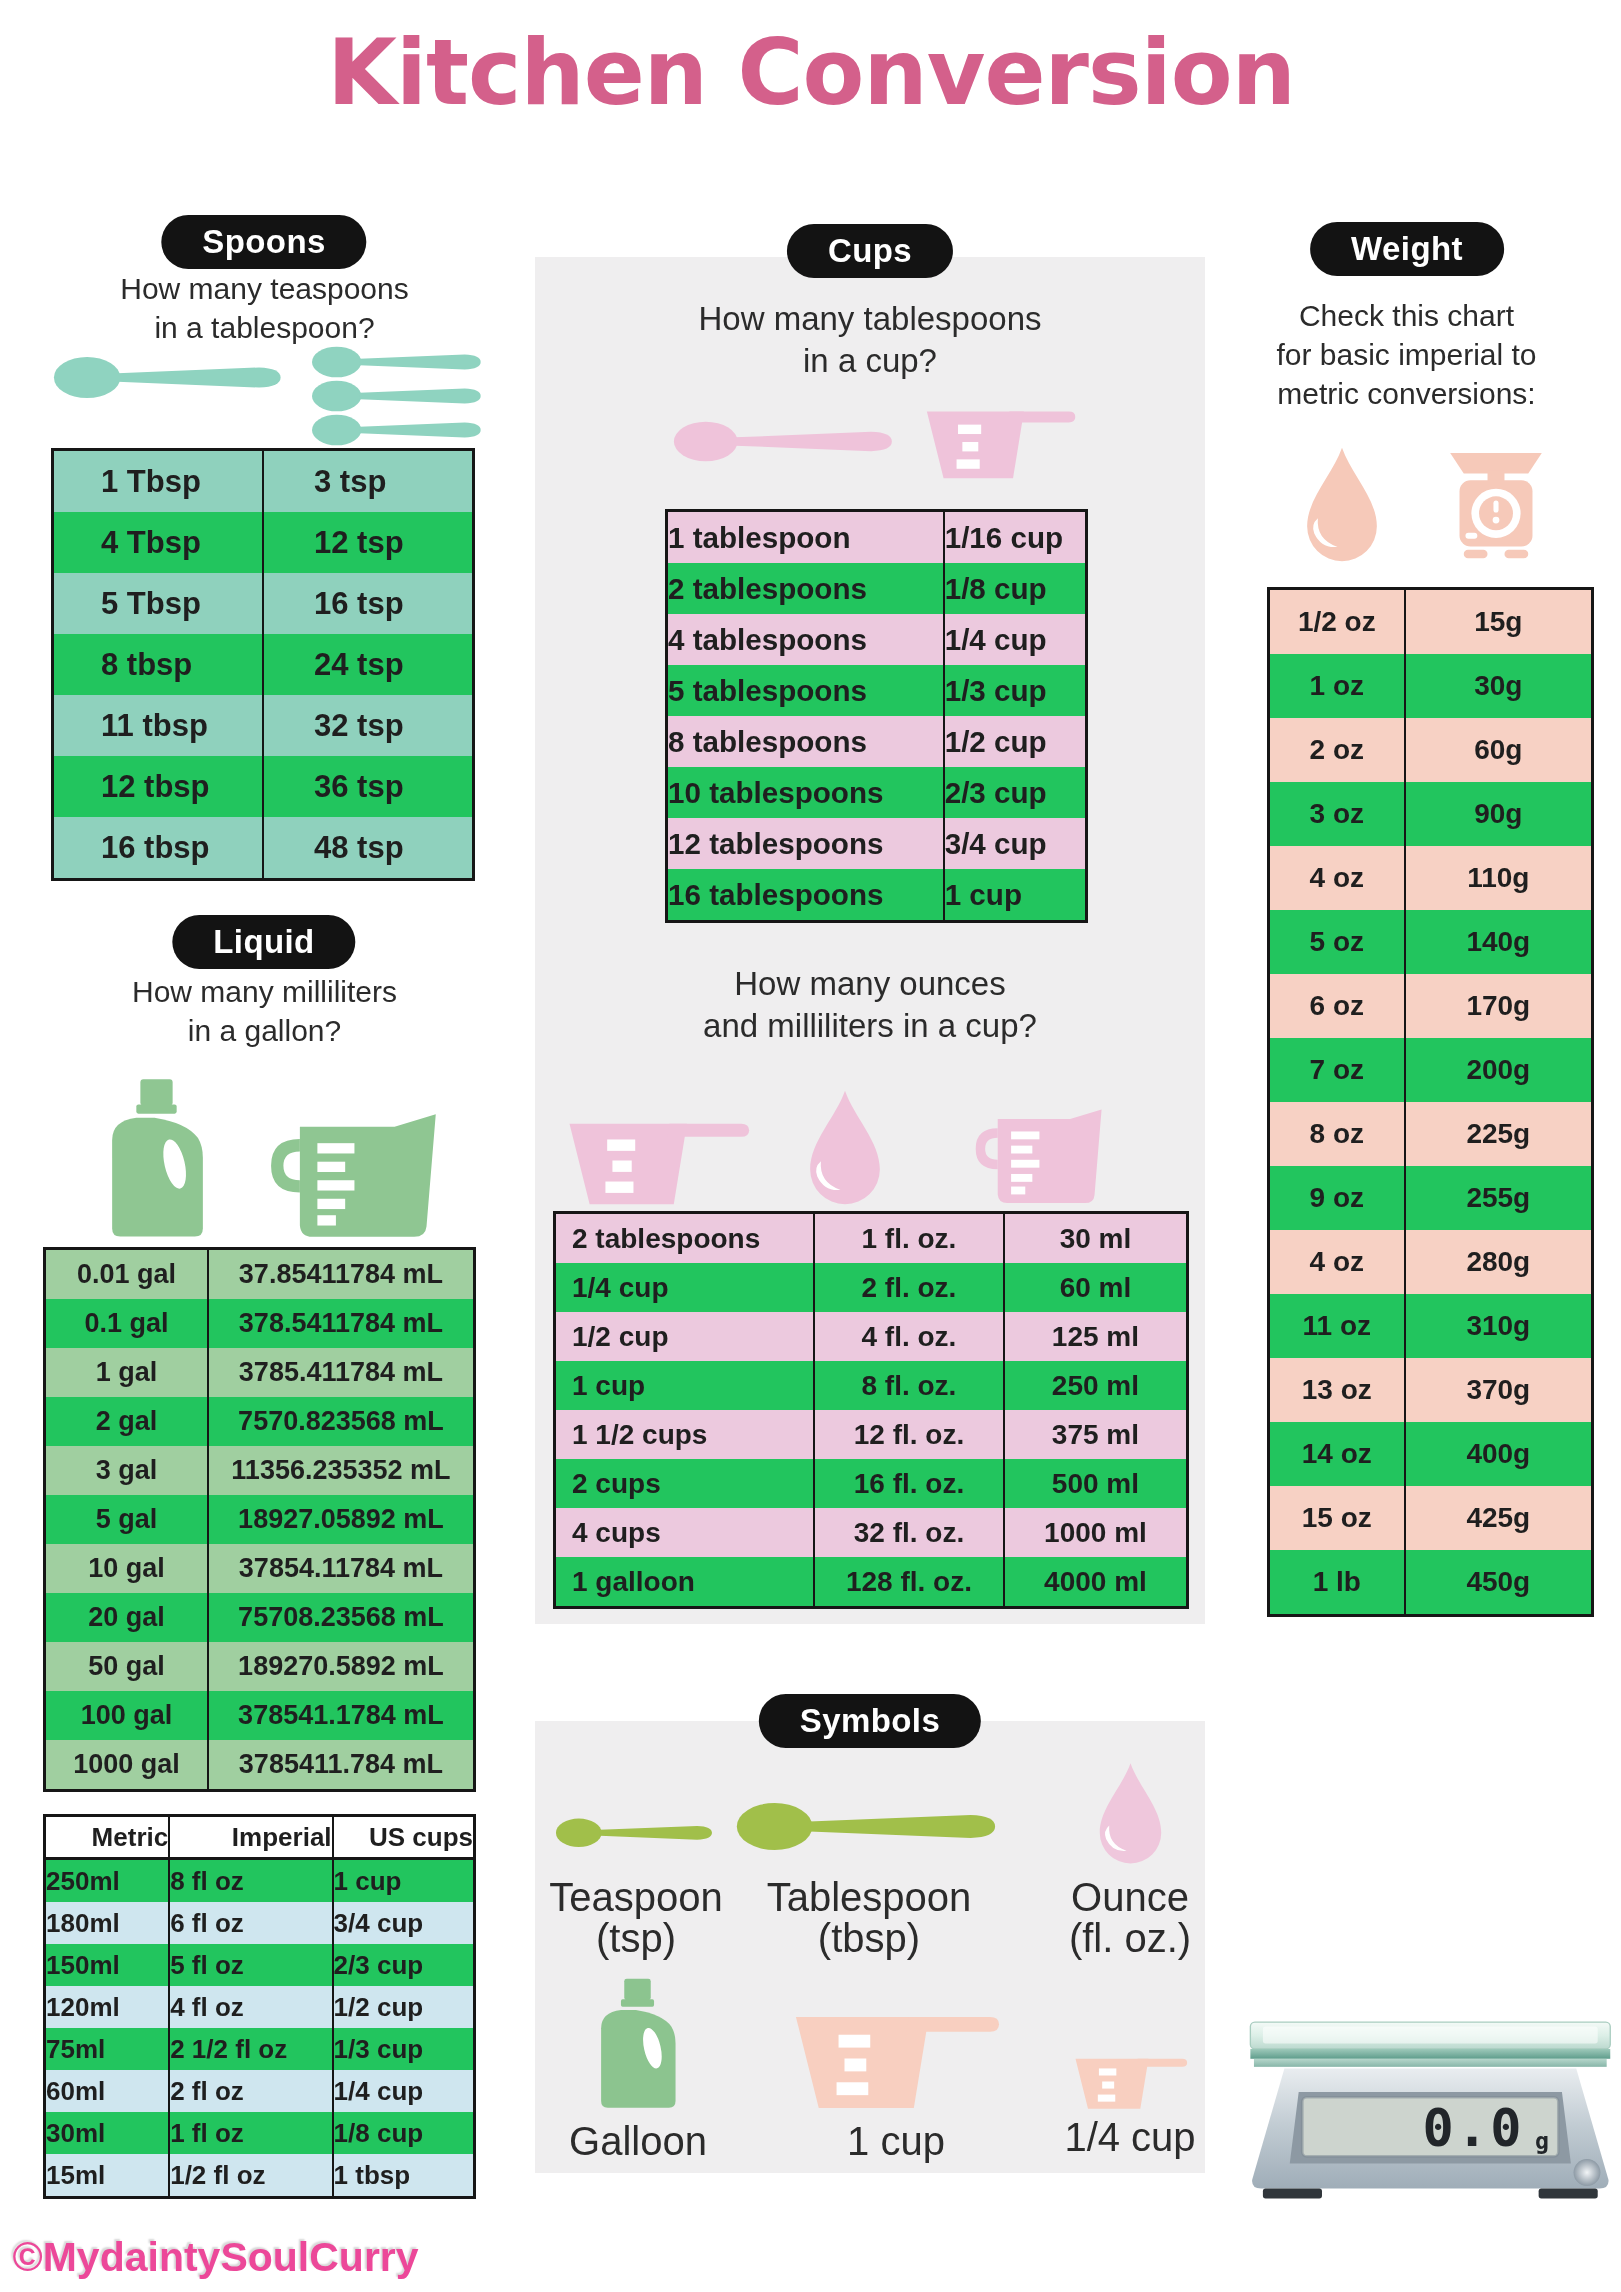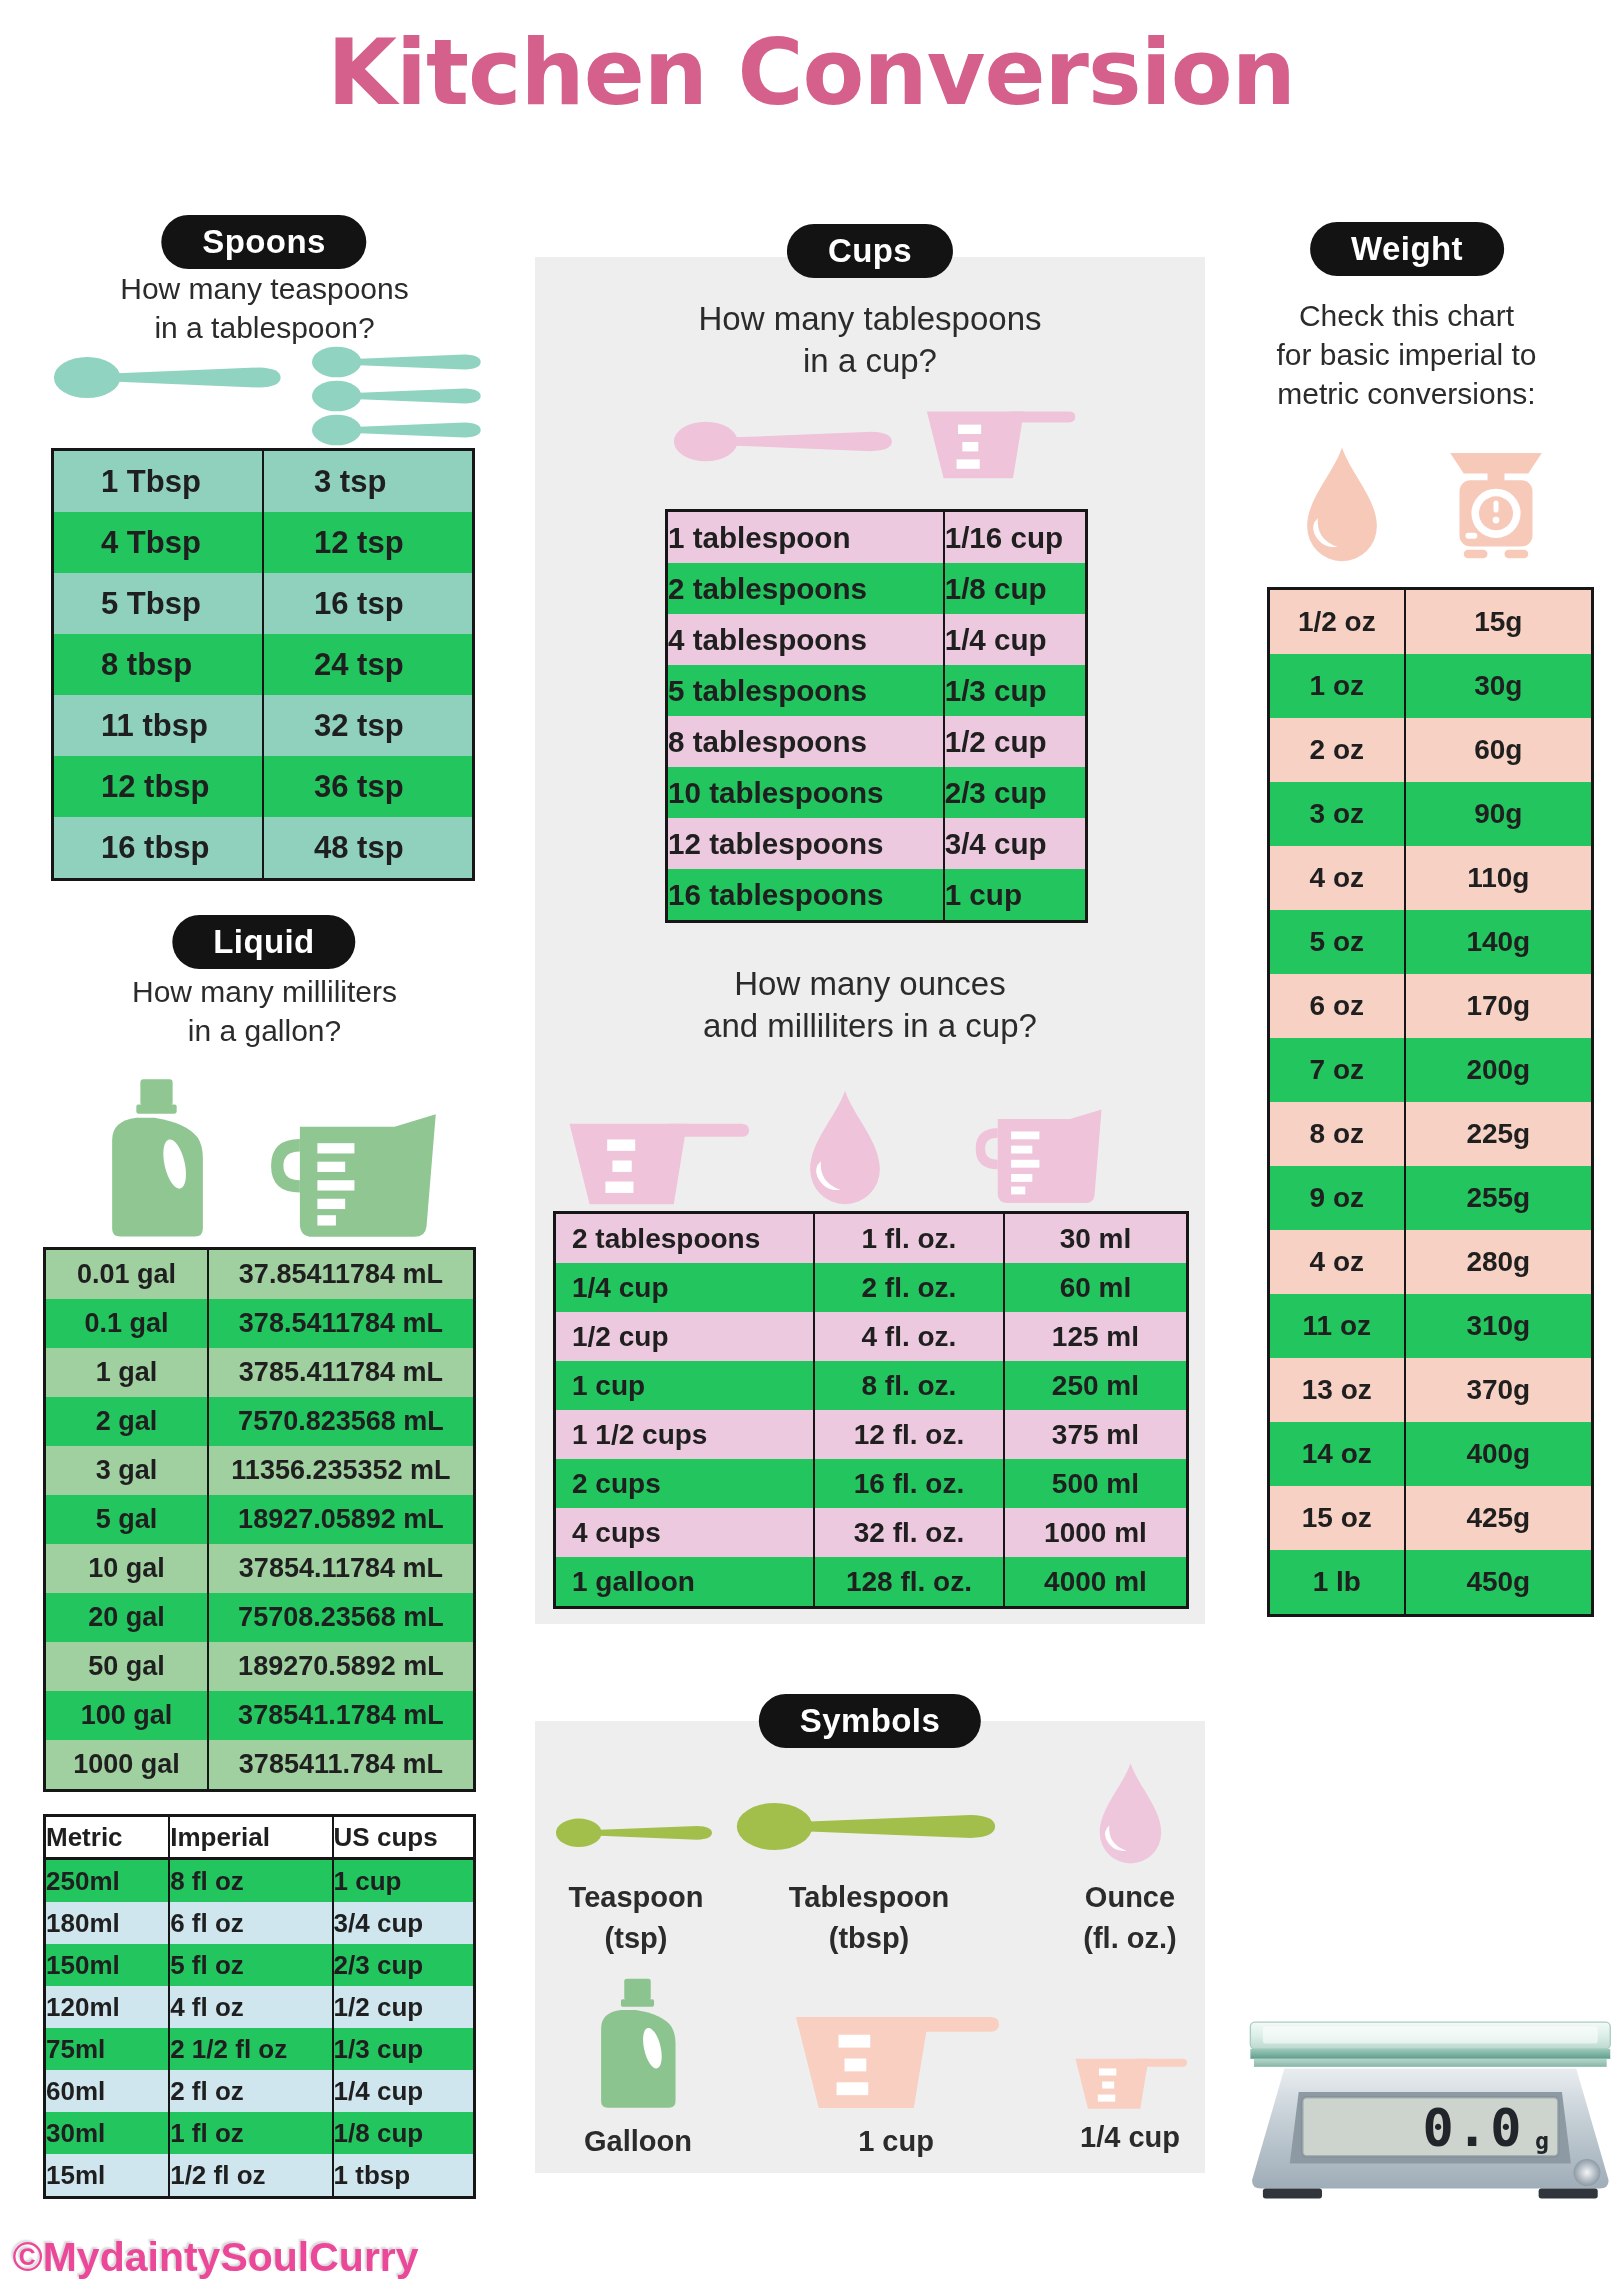--- a/index.html
+++ b/index.html
@@ -46,27 +46,27 @@
 
   .t-weight{font-size:28px}
   .t-weight td{height:64px;text-align:center}
   .t-weight tbody tr:nth-child(odd){background:#f7d1c4}
 
   .t-liquid{font-size:27px}
   .t-liquid td{height:49px;text-align:center}
   .t-liquid tbody tr:nth-child(odd){background:#a0cfa0}
 
   .t-metric{font-size:26px}
-  .t-metric th{height:40px;text-align:left;padding-left:14.3px;font-weight:600;
+  .t-metric th{height:40px;text-align:right;padding-left:14.3px;font-weight:600;
                border-bottom:3.6px solid #161616;background:#fff}
   .t-metric td{height:42px;text-align:left;padding-left:14.3px}
   .t-metric tbody tr:nth-child(even){background:#cfe6ef}
 
   .sym-label{position:absolute;transform:translateX(-50%);text-align:center;white-space:pre-line;
-             font-size:29px;line-height:41px;color:#2b2b2b;font-weight:700}
+             font-size:40px;line-height:41px;color:#2b2b2b;font-weight:400}
 
   .watermark{position:absolute;left:12.5px;top:2234px;font-size:41px;font-weight:bold;
              color:#ec4899;text-shadow:-1.8px -1.8px 1.8px #d8d8d8, 1.8px 1.8px 1.8px #ffffff}
 
   .lcd{font-family:"DejaVu Sans Mono",monospace;font-size:58px;font-weight:bold;
        fill:#22262a;letter-spacing:3px}
   .lcd-unit{font-family:"DejaVu Sans Mono",monospace;font-size:26px;font-weight:bold;fill:#22262a}
 </style>
 </head>
 <body>

